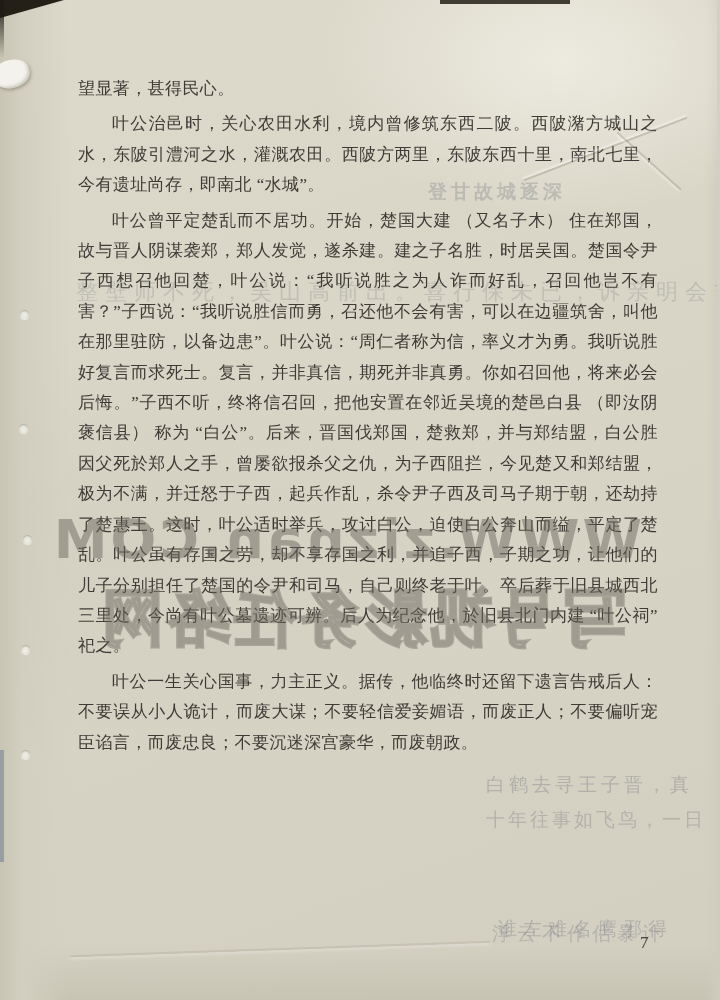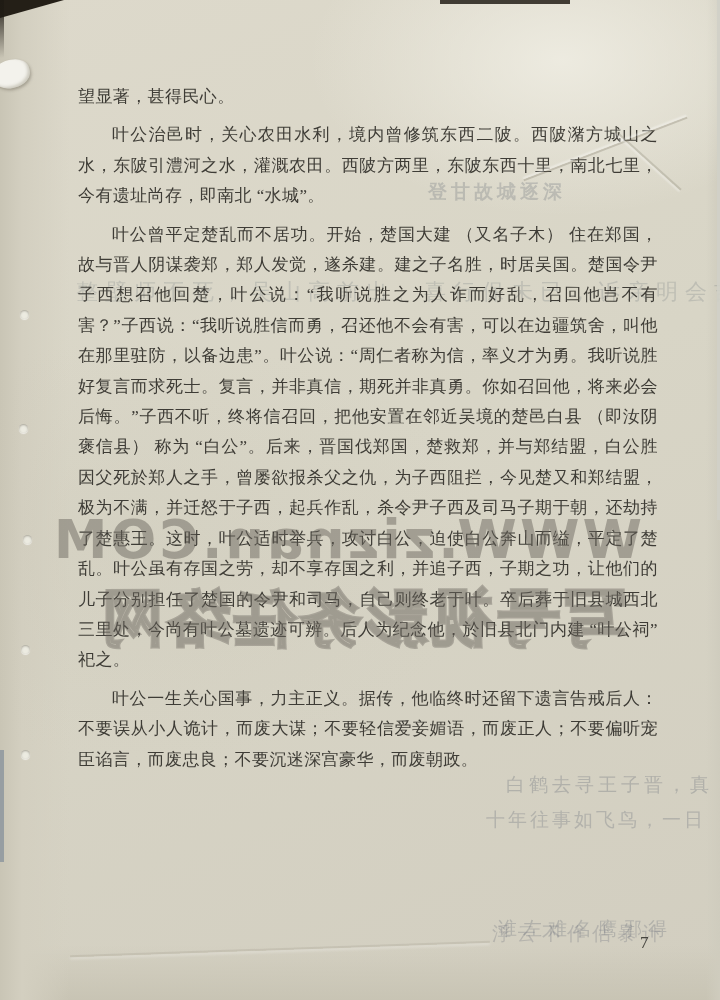--- a/index.html
+++ b/index.html
@@ -7,37 +7,37 @@
     background:
       radial-gradient(ellipse 420px 260px at 78% 6%, rgba(240,238,228,.85) 0%, rgba(240,238,228,0) 60%),
       radial-gradient(ellipse 500px 300px at 20% 55%, rgba(205,201,186,.35) 0%, rgba(205,201,186,0) 70%),
       linear-gradient(90deg,#c9c5b5 0px,#d3cfc0 22px,rgba(216,213,200,0) 70px),
       linear-gradient(270deg,#cfccbe 0px,rgba(216,213,200,0) 14px),
       linear-gradient(0deg,#c8c4b4 0px,rgba(216,213,200,0) 55px),
       linear-gradient(160deg,#ddd9cb 0%,#d8d5c6 45%,#d2cec0 100%);
     font-family:"Liberation Serif","DejaVu Serif",serif;}
   
   .text{position:absolute;left:78px;top:74px;width:580px;color:#3e3c36;}
-  .text p{font-size:17px;line-height:30.4px;margin:8px 0 5px 0;text-align:justify;
+  .text p{font-size:17px;line-height:30.4px;margin:0 0 5px 0;text-align:justify;
     text-indent:2em;letter-spacing:.4px;}
   .text p.first{text-indent:0;}
   
   .pagenum{position:absolute;left:640px;top:933px;font-size:17px;color:#45443e;letter-spacing:1px;}
   
   .wm{position:absolute;left:80px;width:562px;text-align:center;transform:scaleX(-1);
     white-space:nowrap;pointer-events:none;}
   .wm-latin{top:508px;font-family:"DejaVu Sans","Liberation Sans",sans-serif;
     font-weight:bold;font-size:54px;letter-spacing:3px;color:rgba(104,101,93,.48);}
   .wm-cjk{top:576px;font-weight:900;font-size:62px;letter-spacing:4px;
     color:rgba(104,101,93,.14);-webkit-text-stroke:2.5px rgba(104,101,93,.42);}
   
   .ghost{position:absolute;color:rgba(92,99,112,.30);filter:blur(.35px);white-space:nowrap;}
   .g-head{left:388px;top:179px;font-size:19px;font-weight:bold;letter-spacing:4px;color:rgba(92,99,112,.26);margin-left:40px;}
   .g-line{left:76px;top:277px;font-size:22px;letter-spacing:7px;color:rgba(92,99,112,.20);}
-  .g-poem1{left:486px;top:772px;font-size:19px;letter-spacing:4px;color:rgba(95,102,115,.30);margin-left:20px;}
+  .g-poem1{left:486px;top:772px;font-size:19px;letter-spacing:4px;color:rgba(95,102,115,.30);}
   .g-poem2{left:486px;top:807px;font-size:19px;letter-spacing:3px;color:rgba(95,102,115,.28);}
   .g-poem3{left:498px;top:872px;font-size:19px;letter-spacing:6px;color:rgba(95,102,115,.28);margin-top:44px;}
   .g-poem4{left:492px;top:877px;font-size:19px;letter-spacing:6px;color:rgba(95,102,115,.26);margin-top:44px;}
   
   .wedge{position:absolute;left:0;top:0;width:64px;height:18px;background:#241f17;
     clip-path:polygon(0 0,100% 0,0 100%);}
   .lstrip{position:absolute;left:0;top:0;width:4px;height:58px;background:linear-gradient(#1f1b14,rgba(31,27,20,0));}
   .tstrip{position:absolute;left:440px;top:0;width:130px;height:4px;background:rgba(35,30,23,.85);}
   .tear{position:absolute;left:-8px;top:60px;width:38px;height:28px;border-radius:55% 45% 50% 50%;
     background:#f3f2ec;transform:rotate(-12deg);box-shadow:1px 2px 3px rgba(80,75,60,.35), inset -2px -2px 3px rgba(150,145,125,.4);}

